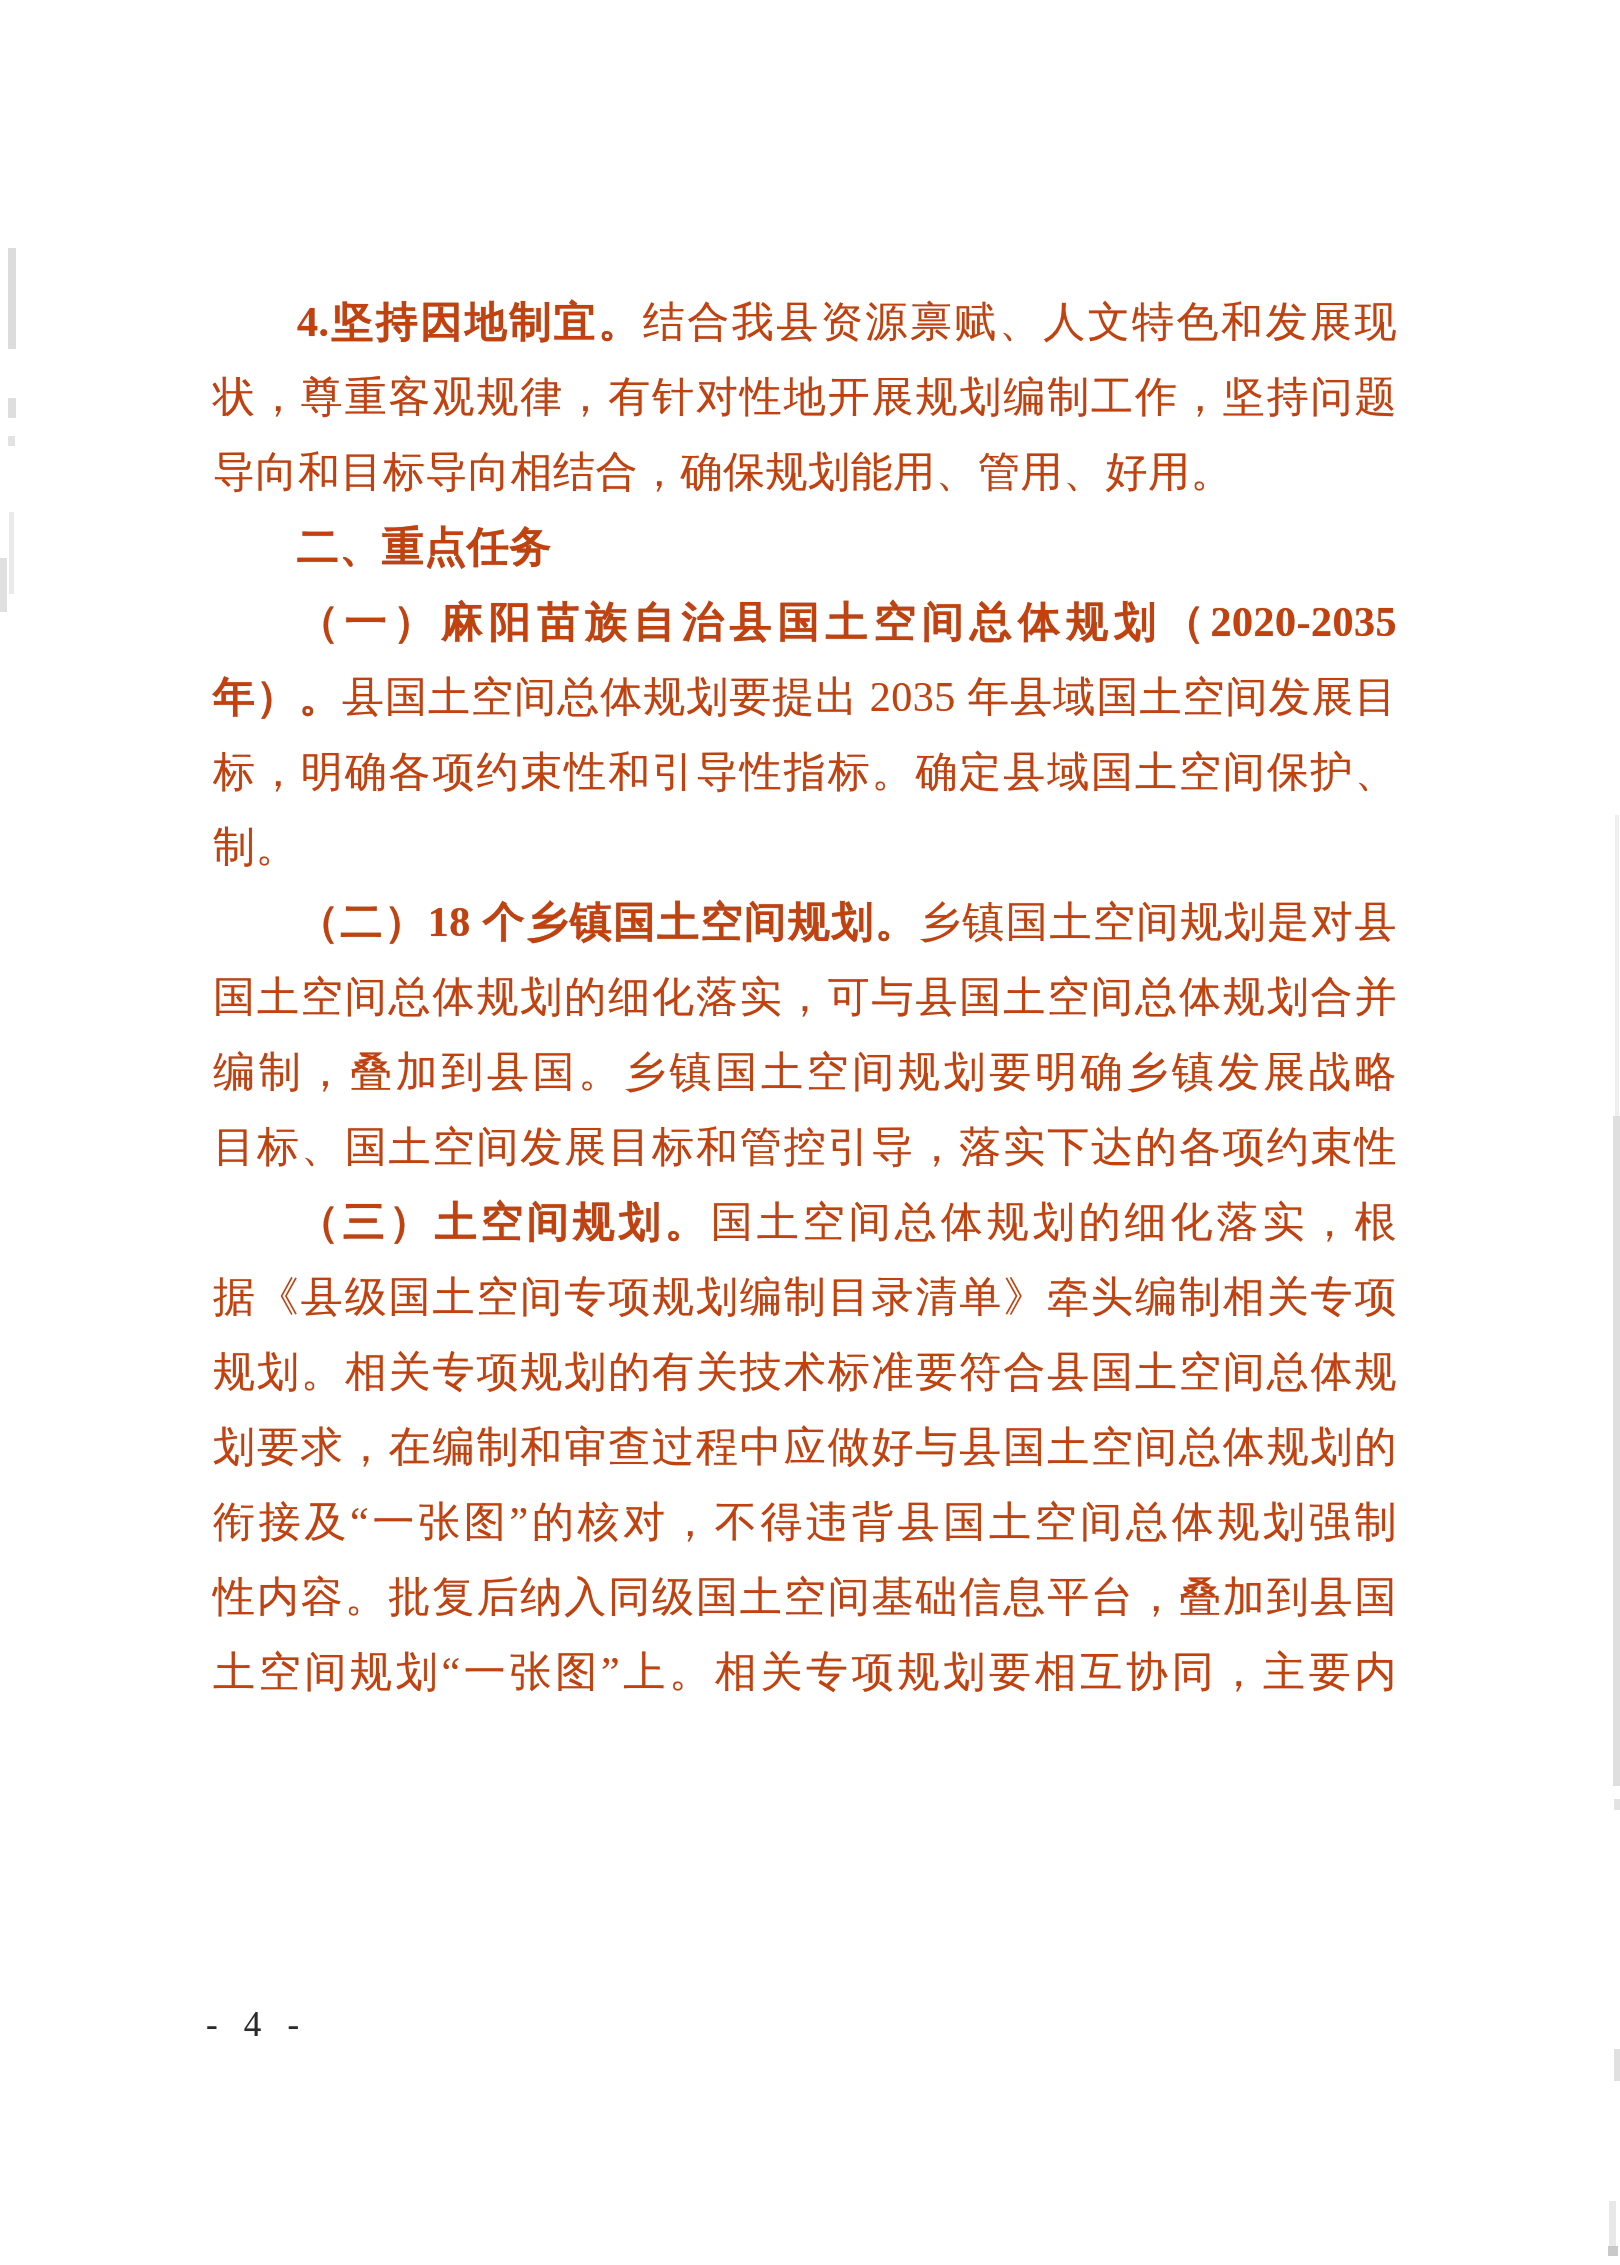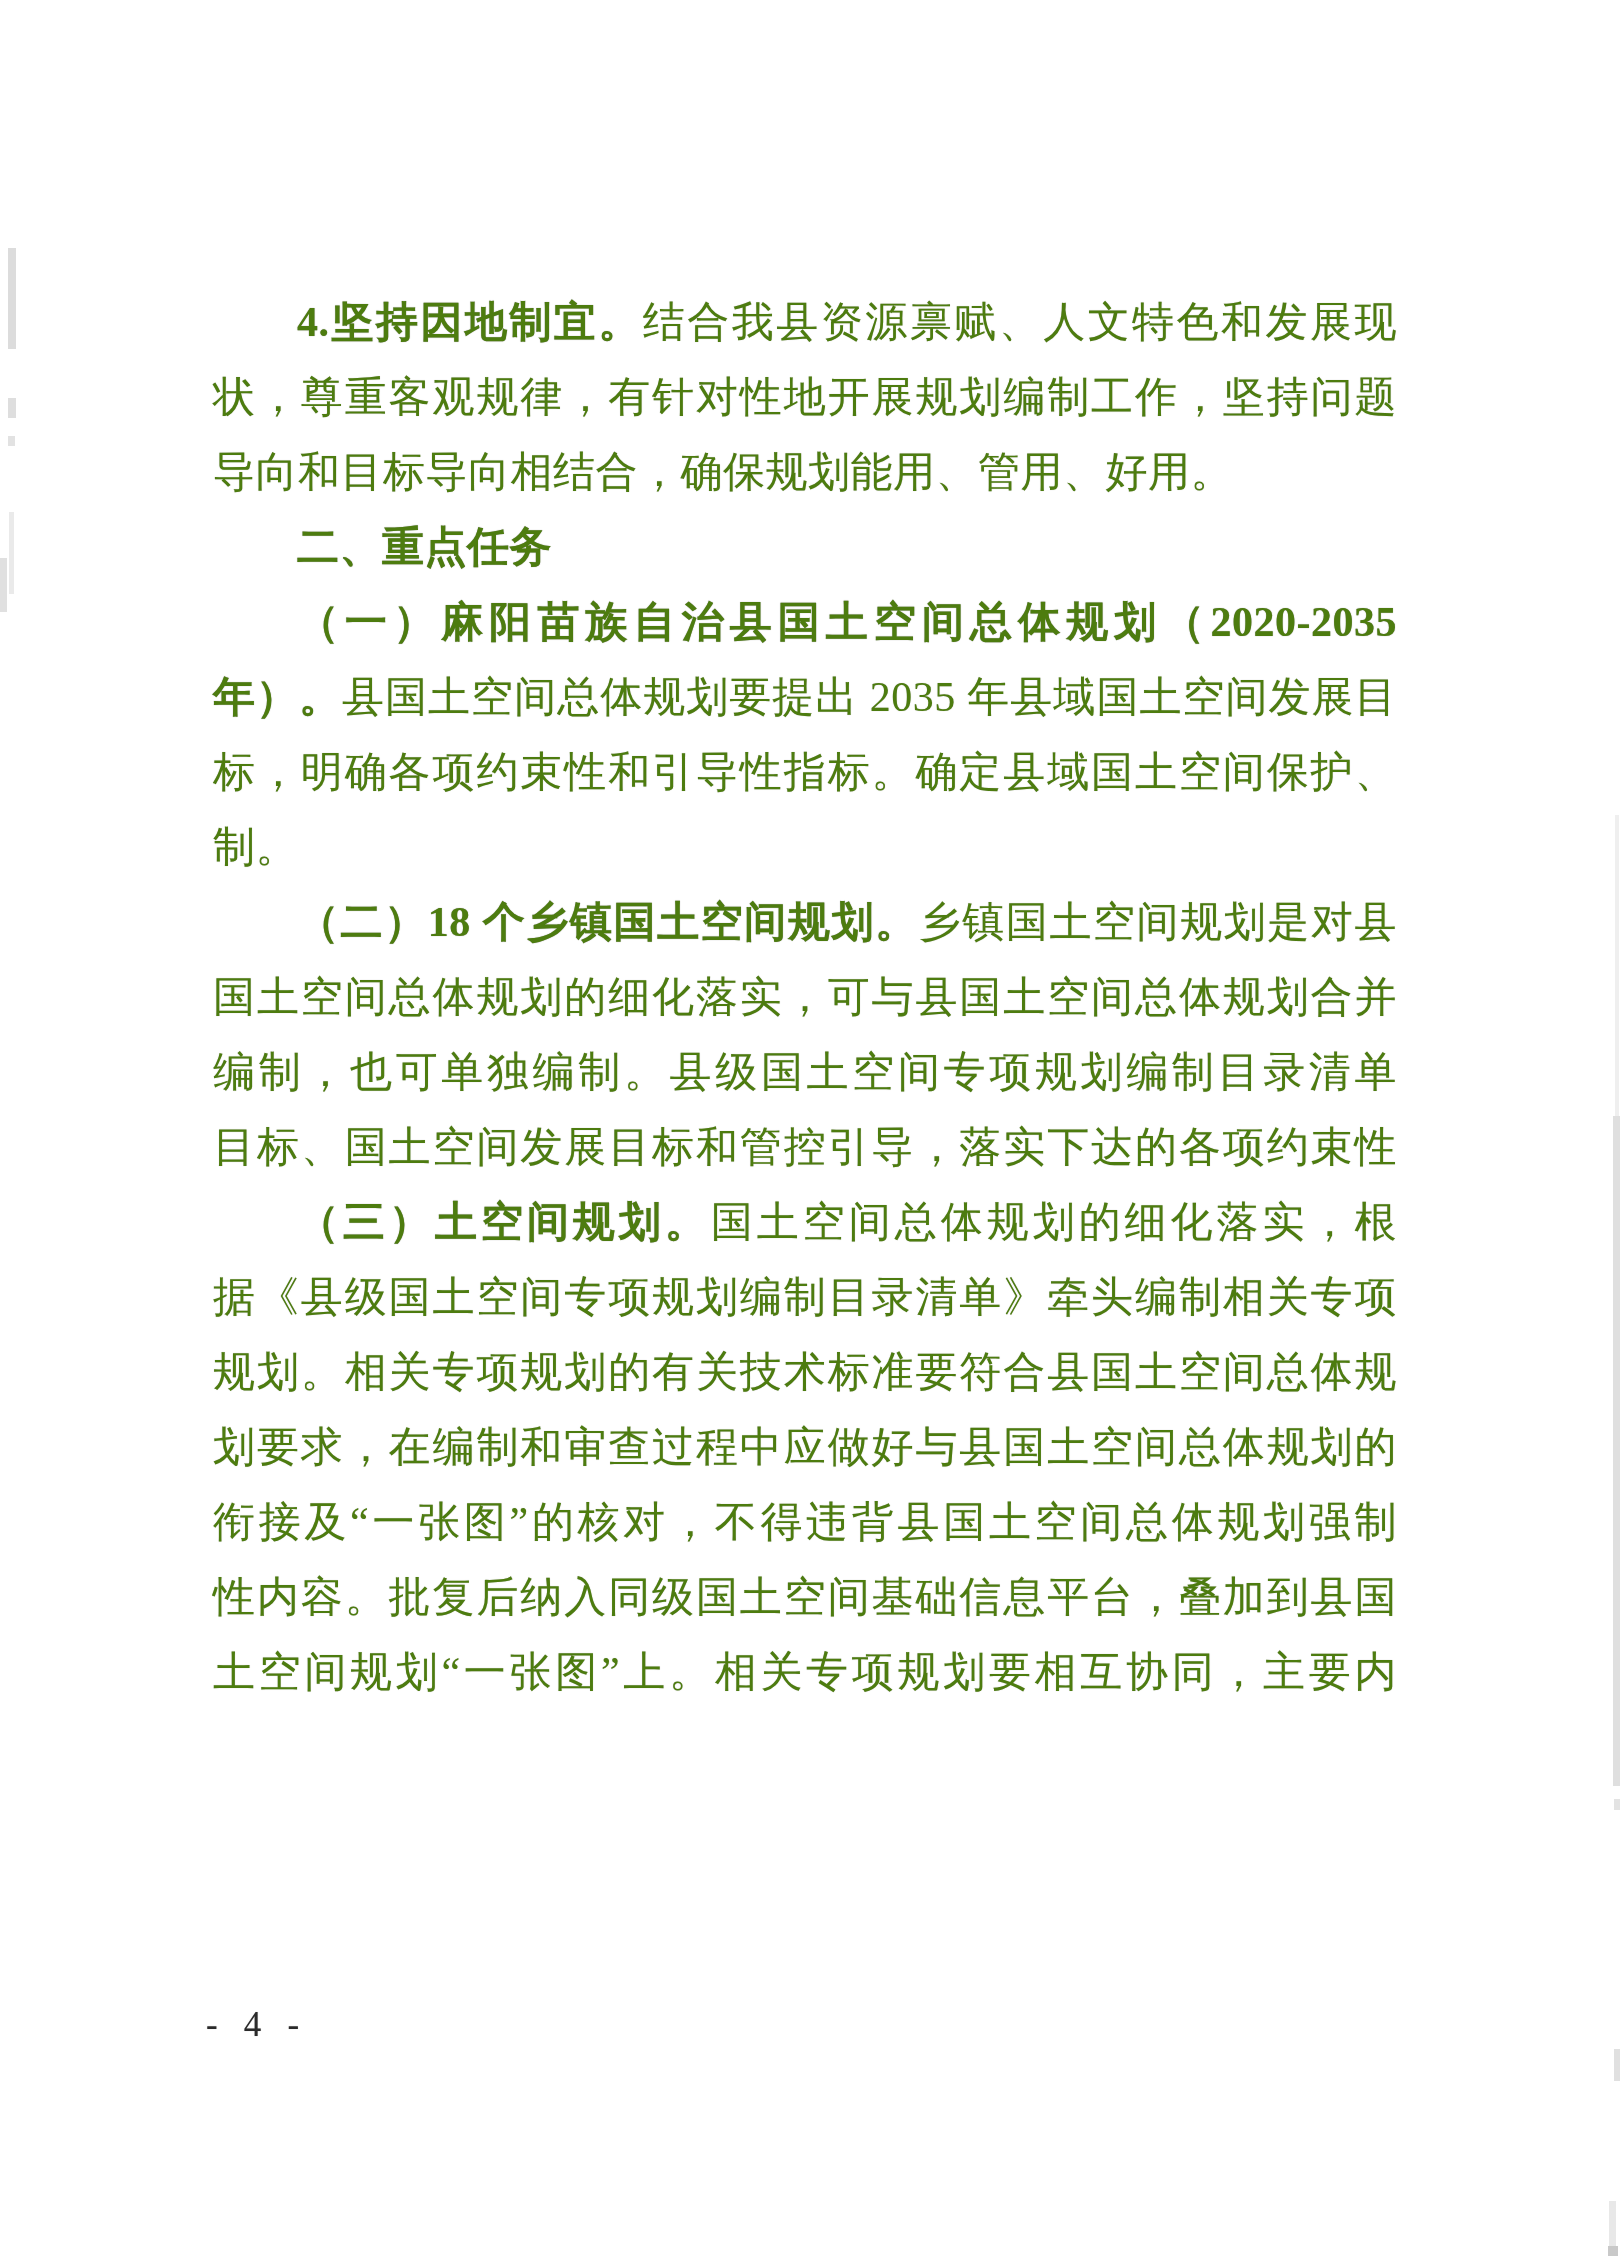--- a/index.html
+++ b/index.html
@@ -13,21 +13,21 @@
   .page {
     position: absolute; inset: 0;
     background: #ffffff;
   }
   .doc-text {
     position: absolute;
     left: 213px; top: 285px;
     width: 1184px;
     font-size: 42px;
     line-height: 75px;
-    color: #4d7c0f;
+    color: #c2410c;
     letter-spacing: 0.5px;
     text-shadow: 0 0 1px rgba(20,20,20,0.28);
   }
   .line {
     text-align: justify;
     text-justify: inter-character;
     text-align-last: left;
     height: 75px;
     white-space: nowrap;
     white-space: normal;
@@ -67,21 +67,21 @@
       <div class="line indent flush"><span class="seg bold">4.坚持因地制宜。</span><span class="seg">结合我县资源禀赋、人文特色和发展现</span></div>
       <div class="line flush"><span class="seg">状，尊重客观规律，有针对性地开展规划编制工作，坚持问题</span></div>
       <div class="line"><span class="seg">导向和目标导向相结合，确保规划能用、管用、好用。</span></div>
       <div class="line indent"><span class="seg bold">二、重点任务</span></div>
       <div class="line indent flush"><span class="seg bold">（一）麻阳苗族自治县国土空间总体规划（2020-2035</span></div>
       <div class="line flush"><span class="seg bold">年）。</span><span class="seg">县国土空间总体规划要提出 2035 年县域国土空间发展目</span></div>
       <div class="line flush"><span class="seg">标，明确各项约束性和引导性指标。确定县域国土空间保护、</span></div>
       <div class="line"><span class="seg">制。</span></div>
       <div class="line indent flush"><span class="seg bold">（二）18 个乡镇国土空间规划。</span><span class="seg">乡镇国土空间规划是对县</span></div>
       <div class="line flush"><span class="seg">国土空间总体规划的细化落实，可与县国土空间总体规划合并</span></div>
-      <div class="line flush"><span class="seg">编制，也可单独编制。县级国土空间专项规划编制目录清单</span></div>
+      <div class="line flush"><span class="seg">编制，叠加到县国。乡镇国土空间规划要明确乡镇发展战略</span></div>
       <div class="line flush"><span class="seg">目标、国土空间发展目标和管控引导，落实下达的各项约束性</span></div>
       <div class="line indent flush"><span class="seg bold">（三）土空间规划。</span><span class="seg">国土空间总体规划的细化落实，根</span></div>
       <div class="line flush"><span class="seg">据《县级国土空间专项规划编制目录清单》牵头编制相关专项</span></div>
       <div class="line flush"><span class="seg">规划。相关专项规划的有关技术标准要符合县国土空间总体规</span></div>
       <div class="line flush"><span class="seg">划要求，在编制和审查过程中应做好与县国土空间总体规划的</span></div>
       <div class="line flush"><span class="seg">衔接及“一张图”的核对，不得违背县国土空间总体规划强制</span></div>
       <div class="line flush"><span class="seg">性内容。批复后纳入同级国土空间基础信息平台，叠加到县国</span></div>
       <div class="line flush"><span class="seg">土空间规划“一张图”上。相关专项规划要相互协同，主要内</span></div>
     </div>
 

